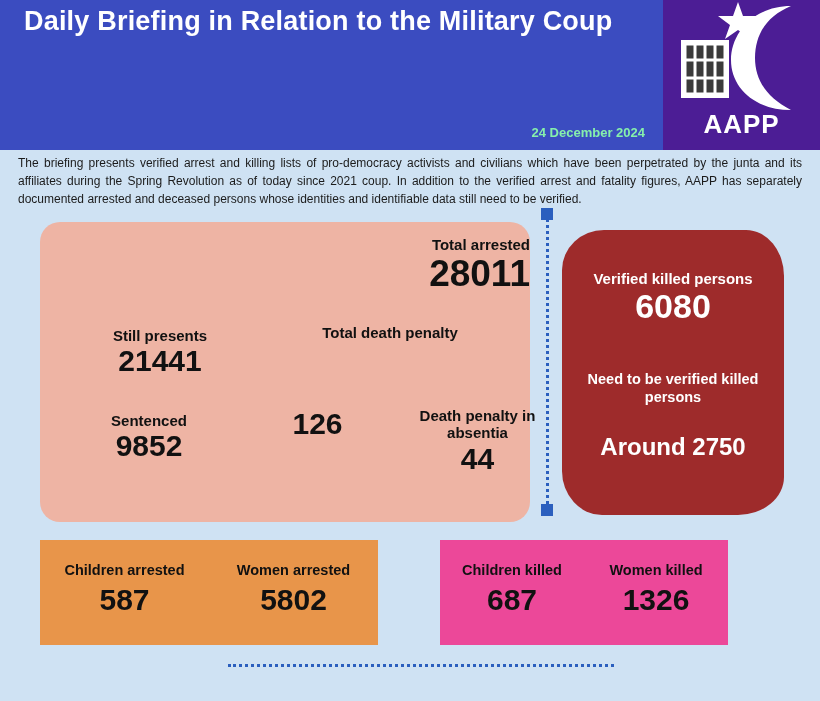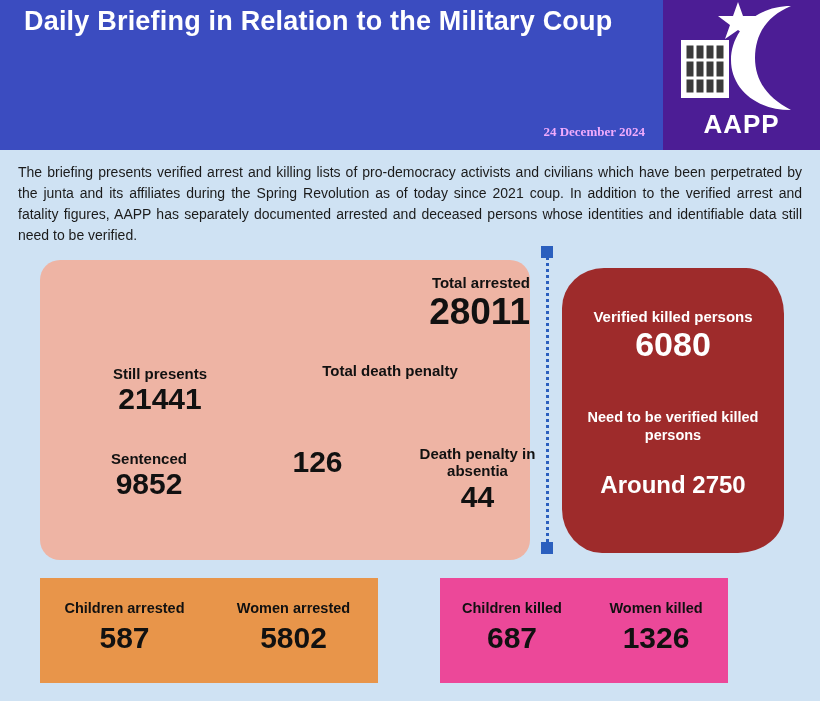--- a/index.html
+++ b/index.html
@@ -35,24 +35,23 @@
     color: #ffffff;
     font-size: 27px;
     font-weight: bold;
     letter-spacing: 0.2px;
     margin-top: 6px;
   }
   .header-date {
     position: absolute;
     right: 18px;
     bottom: 10px;
-    color: #f0abfc;
+    color: #86efac;
     font-size: 13px;
     font-weight: bold;
-    font-family: Liberation Serif, serif;
   }
   .header-logo {
     width: 157px;
     background: #4c1d95;
     position: relative;
     display: flex;
     flex-direction: column;
     align-items: center;
     justify-content: flex-end;
     padding-bottom: 10px;
@@ -68,22 +67,22 @@
   .logo-text {
     color: #ffffff;
     font-size: 26px;
     font-weight: bold;
     letter-spacing: 1px;
     z-index: 2;
   }
 
   
   .intro {
-    padding: 12px 18px 4px 18px;
-    font-size: 14px;
+    padding: 4px 18px 4px 18px;
+    font-size: 12px;
     line-height: 1.5;
     color: #1b1b1b;
     text-align: justify;
   }
 
   
   .body-area {
     position: relative;
     padding: 4px 18px 0 18px;
   }

